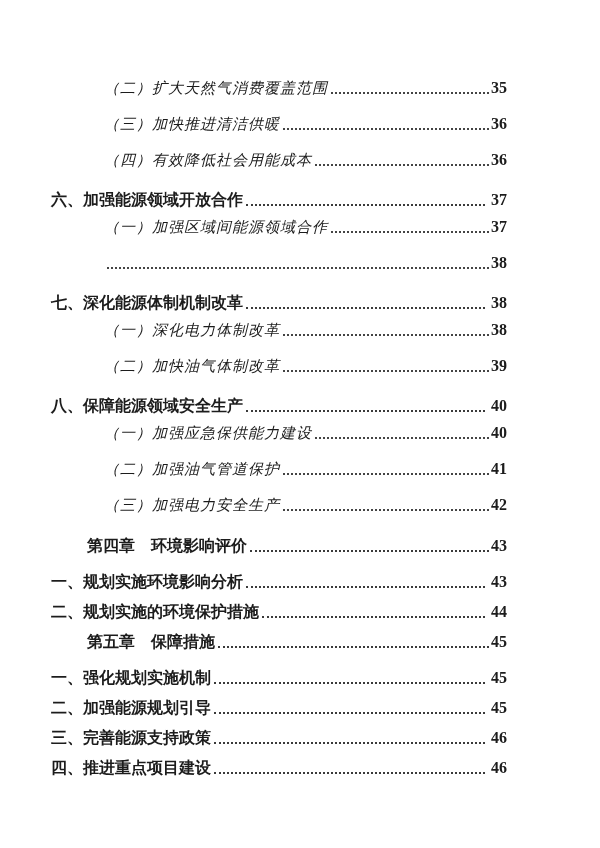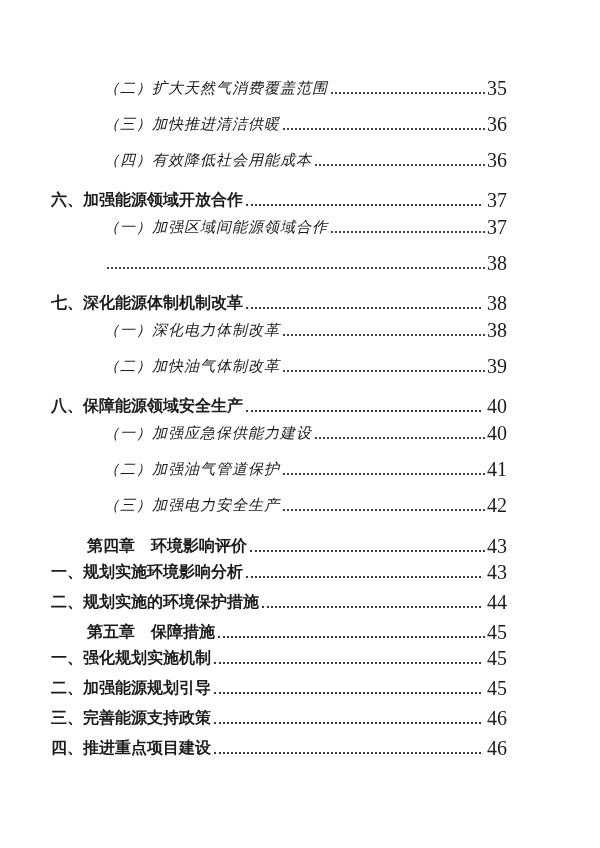--- a/index.html
+++ b/index.html
@@ -35,23 +35,23 @@
     line-height: 22px;
   }
   .leader {
     flex: 1;
     min-width: 12px;
     border-bottom: 2px dotted #3a3a3a;
     margin: 0 2px 5px 3px;
   }
   .pagenum {
     font-family: "Liberation Serif", "DejaVu Serif", serif;
-    font-size: 20px;
+    font-size: 16px;
     line-height: 22px;
-    font-weight: 400;
+    font-weight: 700;
     font-style: normal;
     letter-spacing: 0;
   }
   
   .row-chapter {
     padding-left: 87px;
     font-weight: 700;
     font-size: 16px;
   }
   
@@ -69,21 +69,21 @@
     font-family: "Liberation Serif", "DejaVu Serif", serif;
   }
   .row-sub .leader { border-bottom-color: #444444; }
   .row-section .leader { margin-right: 6px; }
 
   
   .row-sub     + .row-sub     { margin-top: 14px; }
   .row-sub     + .row-section { margin-top: 18px; }
   .row-section + .row-sub     { margin-top: 5px;  }
   .row-sub     + .row-chapter { margin-top: 19px; }
-  .row-chapter + .row-section { margin-top: 4px;  }
+  .row-chapter + .row-section { margin-top: 14px;  }
   .row-section + .row-section { margin-top: 8px;  }
   .row-section + .row-chapter { margin-top: 8px;  }
 </style>
 </head>
 <body>
 
 <div class="page">
   <div class="toc" id="toc">
       <div class="row row-sub">
         <span class="label">（二）扩大天然气消费覆盖范围</span>

